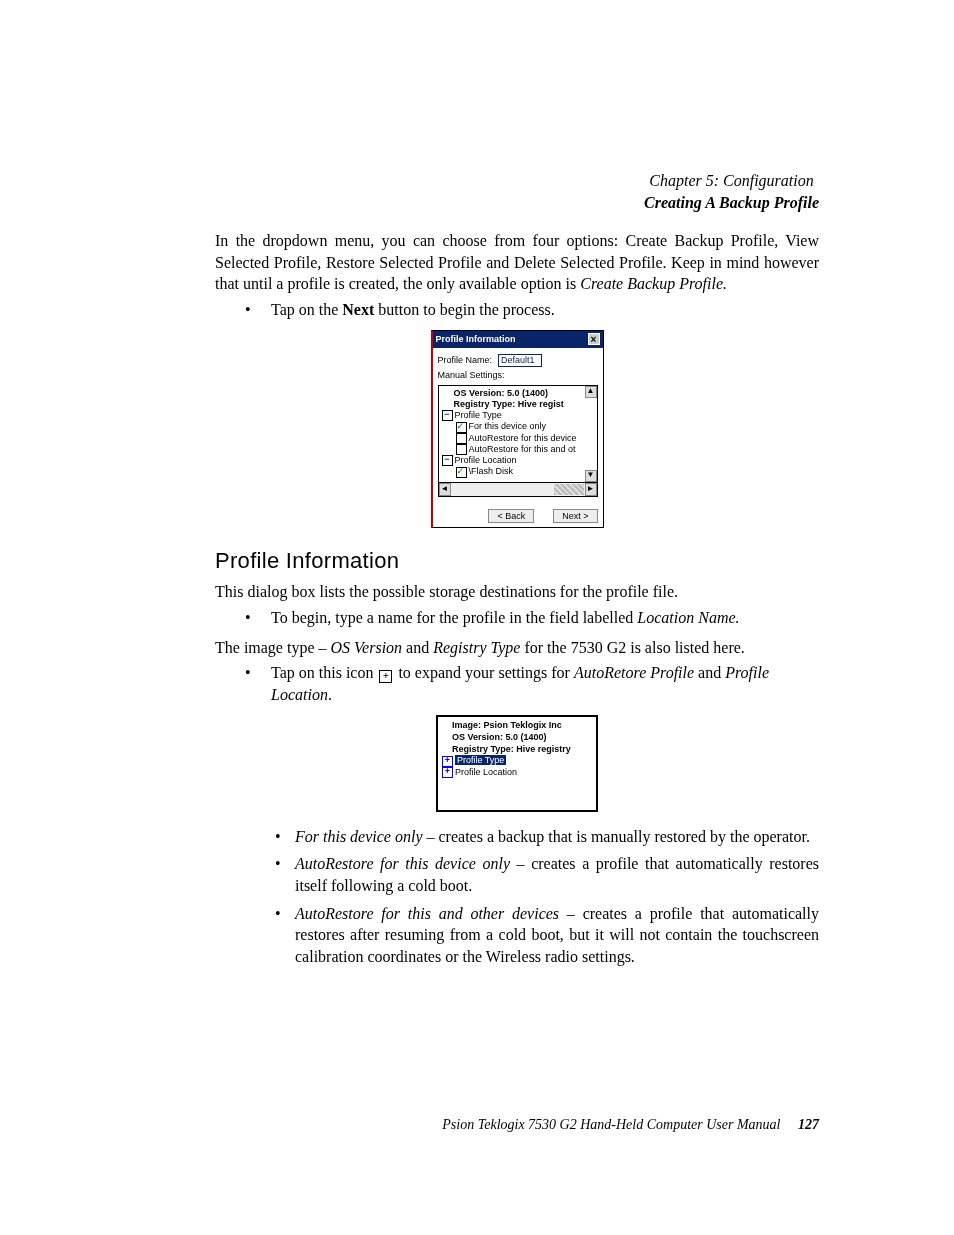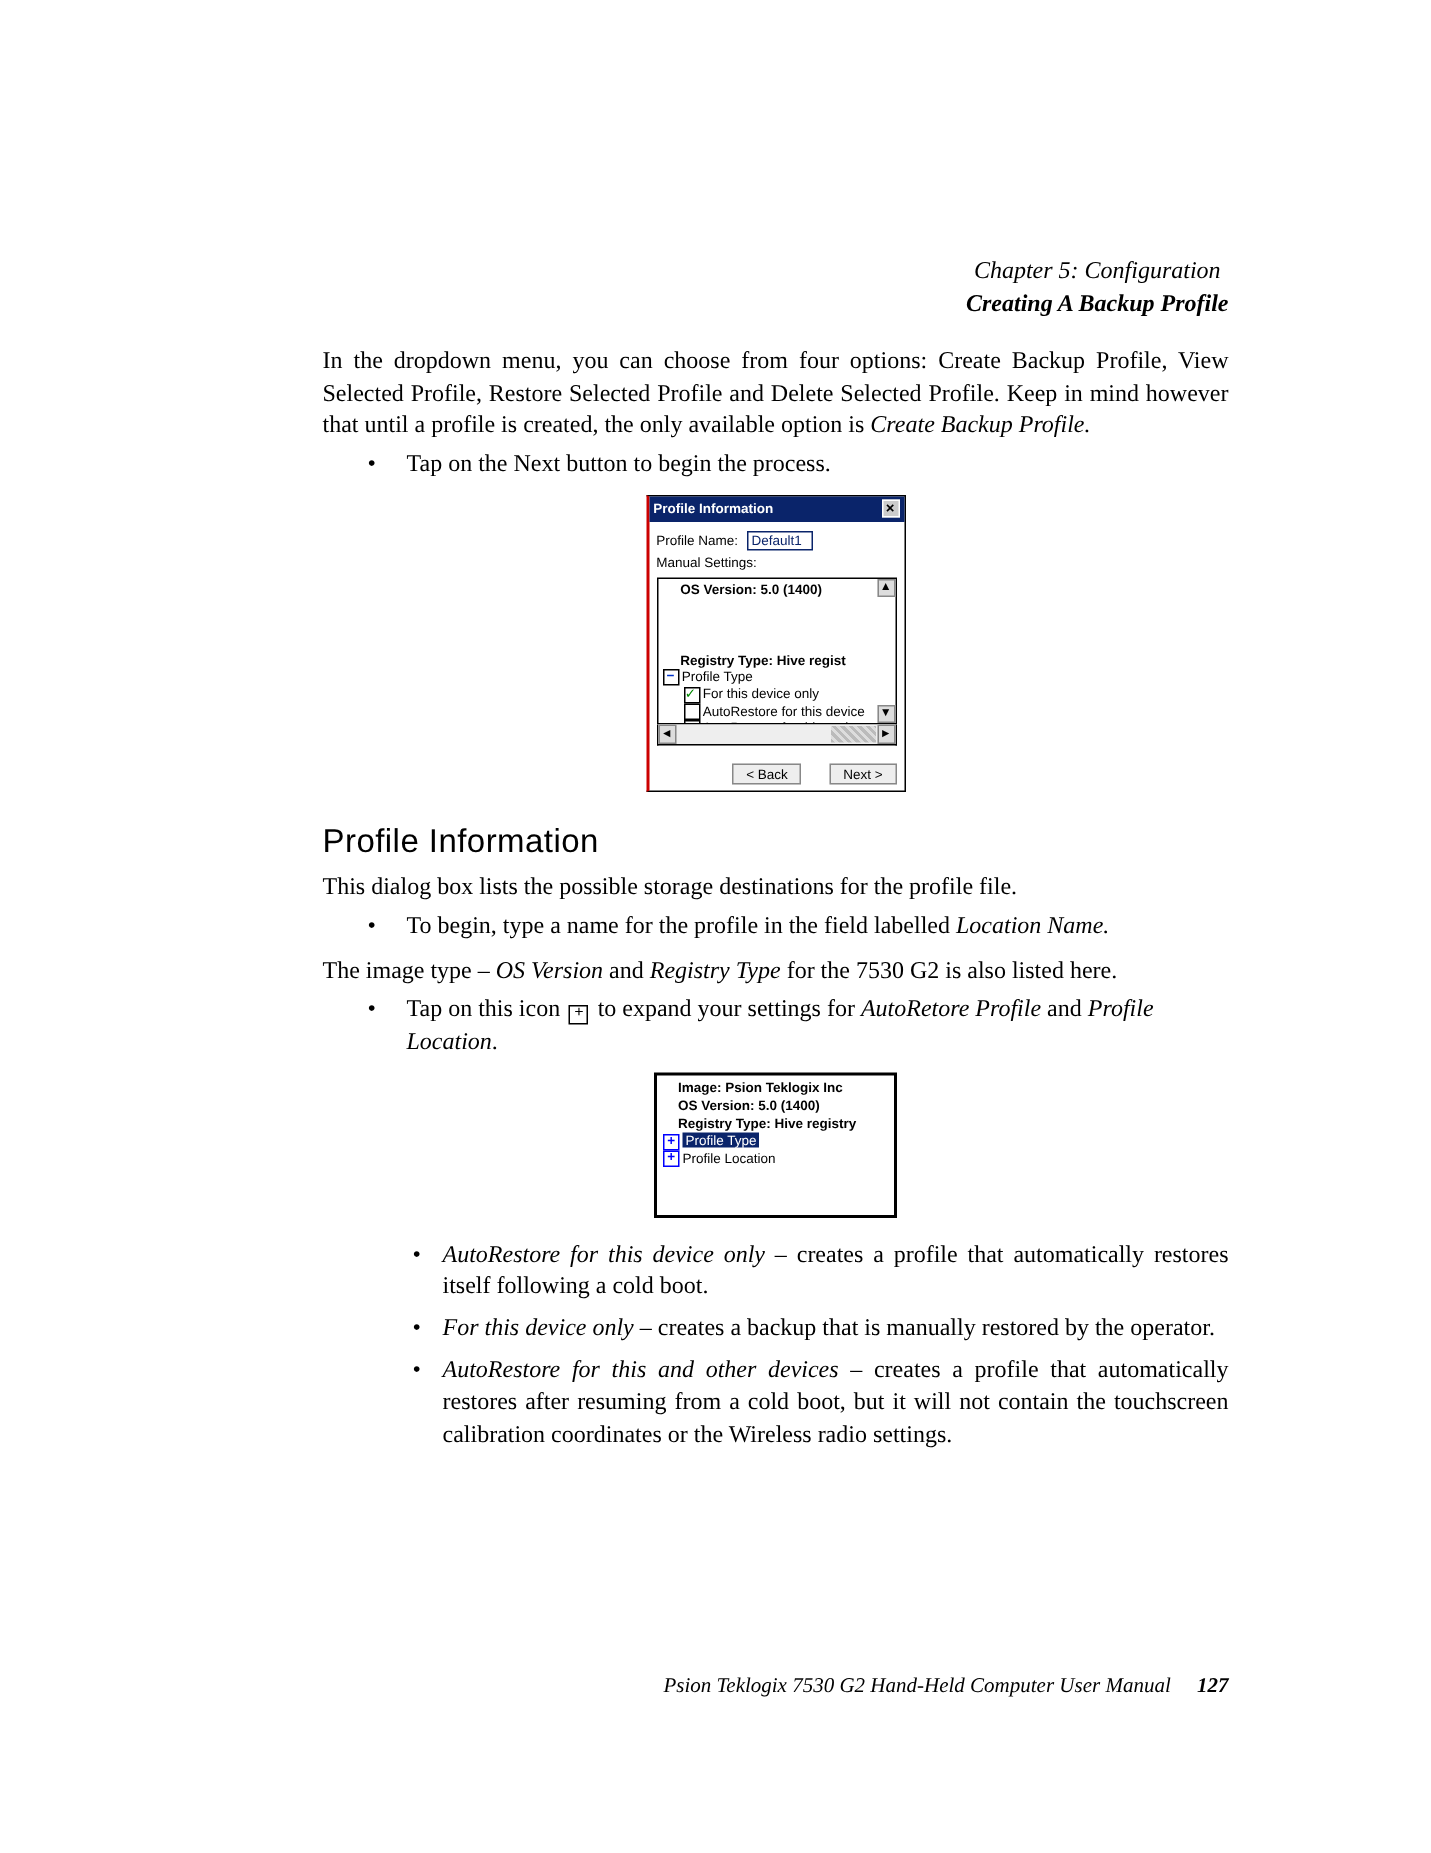--- a/index.html
+++ b/index.html
@@ -69,21 +69,21 @@
     font-size: 22px;
     font-weight: 400;
     letter-spacing: 0.3px;
     margin: 18px 0 6px 0;
   }
   .figure-wrap {
     text-align: center;
     margin: 10px 0 14px 0;
   }
   .italic { font-style: italic; }
-  .bold { font-weight: normal; }
+  .bold { font-weight: bold; }
 
   
   .dialog {
     display: inline-block;
     width: 170px;
     border: 1px solid #000;
     border-left: 2px solid #c00;
     font-family: Tahoma, Arial, sans-serif;
     font-size: 9px;
     text-align: left;
@@ -256,21 +256,21 @@
             <input type="text" value="Default1" style="">
           </div>
           <div class="row">
             <span>Manual Settings:</span>
           </div>
           <div class="treebox">
             <div class="scroll-up">▲</div>
             <div class="scroll-down">▼</div>
             <div class="inner">
               <div style="padding-left:12px;"><b>OS Version: 5.0 (1400)</b></div>
-              <div style="padding-left:12px;margin-top:36px;"><b>Registry Type: Hive regist</b></div>
+              <div style="padding-left:12px;"><b>Registry Type: Hive regist</b></div>
               <div><span class="minus">−</span><span>Profile Type</span></div>
               <div style="padding-left:14px;"><span class="check green"></span><span>For this device only</span></div>
               <div style="padding-left:14px;"><span class="check"></span><span>AutoRestore for this device</span></div>
               <div style="padding-left:14px;"><span class="check"></span><span>AutoRestore for this and ot</span></div>
               <div><span class="minus">−</span><span>Profile Location</span></div>
               <div style="padding-left:14px;"><span class="check green"></span><span>\Flash Disk</span></div>
             </div>
           </div>
           <div class="hscroll">
             <div class="scroll-left">◄</div>
@@ -311,24 +311,24 @@
         <div style="padding-left:10px;"><b>OS Version: 5.0 (1400)</b></div>
         <div style="padding-left:10px;"><b>Registry Type: Hive registry</b></div>
         <div><span class="plus">+</span><span class="hl">Profile Type</span></div>
         <div><span class="plus">+</span><span>Profile Location</span></div>
         <div style="height:28px;"></div>
       </div>
     </div>
 
     <ul class="bullets2">
       <li>
+        <span class="italic">For this device only</span><span> – creates a backup that is manually restored by the operator.</span>
+      </li>
+      <li>
         <span class="italic">AutoRestore for this device only</span><span> – creates a profile that automatically restores itself following a cold boot.</span>
-      </li>
-      <li>
-        <span class="italic">For this device only</span><span> – creates a backup that is manually restored by the operator.</span>
       </li>
       <li>
         <span class="italic">AutoRestore for this and other devices</span><span> – creates a profile that automatically restores after resuming from a cold boot, but it will not contain the touchscreen calibration coordinates or the Wireless radio settings.</span>
       </li>
     </ul>
 
   </div>
 
   <div class="footer">
     <span>Psion Teklogix 7530 G2 Hand-Held Computer User Manual</span>

